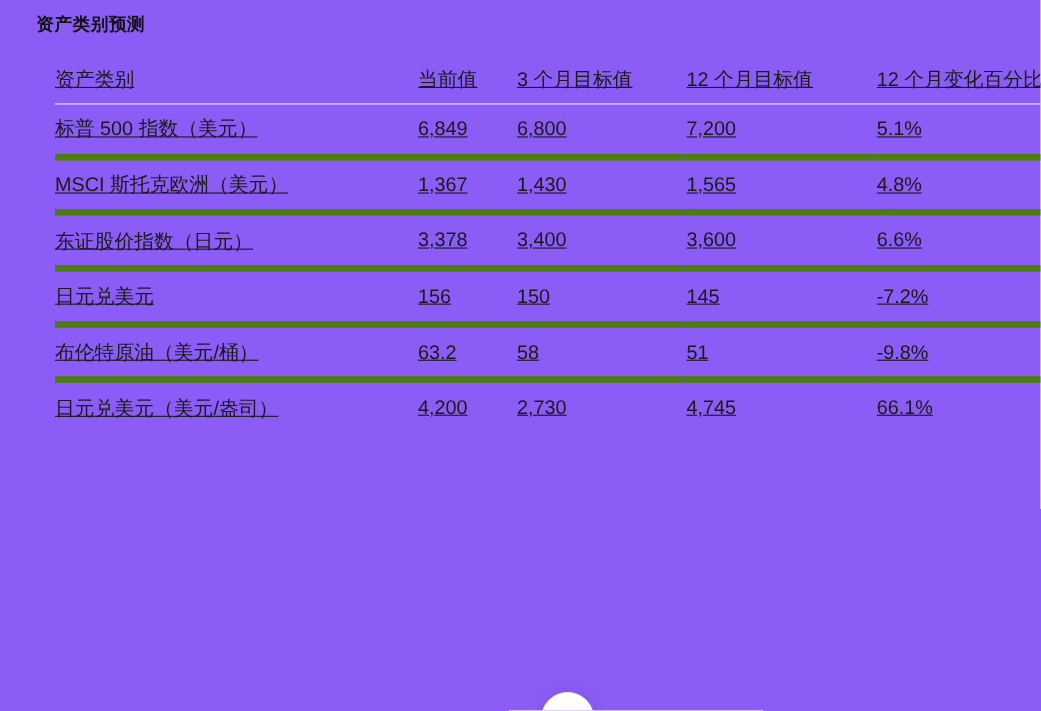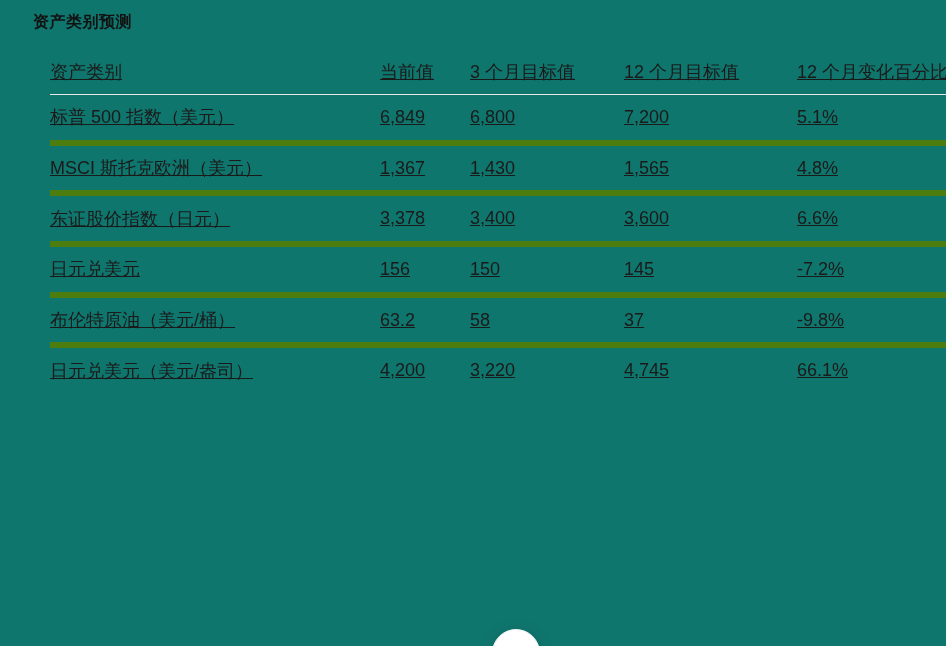--- a/index.html
+++ b/index.html
@@ -1,20 +1,20 @@
 <!DOCTYPE html>
 <html><head>
 <meta charset="utf-8">
 <style>
   html, body { margin: 0; padding: 0; background: #ffffff; }
   .page {
     position: relative;
     width: 946px;
     height: 646px;
-    background: #0f766e;
+    background: #8b5cf6;
     overflow: hidden;
     font-family: "Liberation Sans", "DejaVu Sans", sans-serif;
     color: #1a1a1a;
   }
   .page-title {
     position: absolute;
     left: 33px;
     top: 12px;
     font-size: 16px;
     font-weight: 700;
@@ -120,27 +120,27 @@
         <td>日元兑美元</td>
         <td>156</td>
         <td>150</td>
         <td>145</td>
         <td>-7.2%</td>
       </tr>
       <tr>
         <td>布伦特原油（美元/桶）</td>
         <td>63.2</td>
         <td>58</td>
-        <td>37</td>
+        <td>51</td>
         <td>-9.8%</td>
       </tr>
       <tr>
         <td>日元兑美元（美元/盎司）</td>
         <td>4,200</td>
-        <td>3,220</td>
+        <td>2,730</td>
         <td>4,745</td>
         <td>66.1%</td>
       </tr>
     </tbody>
   </table>
 
   <div class="fab"></div>
 
 </div>
 

